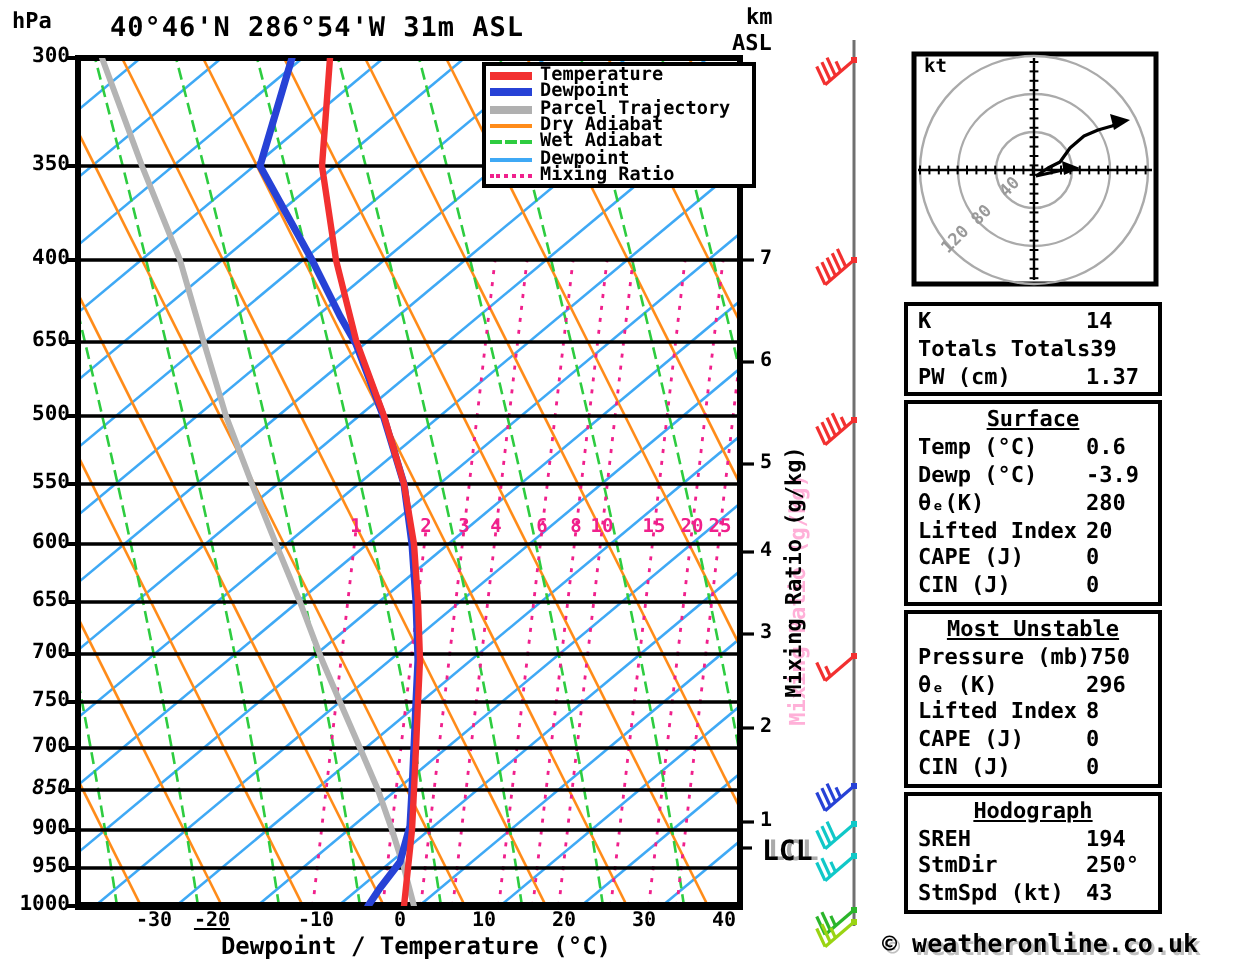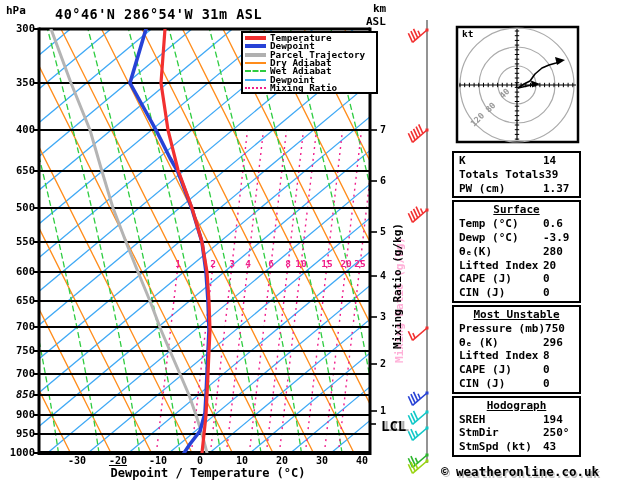--- a/index.html
+++ b/index.html
@@ -414,21 +414,21 @@
     <div class="abs plabel" style="left: 1px; top: 265px;">600</div>
     <div class="abs plabel" style="left: 1px; top: 294px;">650</div>
     <div class="abs plabel" style="left: 1px; top: 320px;">700</div>
     <div class="abs plabel" style="left: 1px; top: 344px;">750</div>
     <div class="abs plabel" style="left: 1px; top: 367px;">700</div>
     <div class="abs plabel" style="left: 1px; top: 388px; font-style: italic;">850</div>
     <div class="abs plabel" style="left: 1px; top: 408px;">900</div>
     <div class="abs plabel" style="left: 1px; top: 427px;">950</div>
     <div class="abs plabel" style="left: 1px; top: 446px;">1000</div>
     <div class="abs tlabel" style="left: 60px; top: 455px;">-30</div>
-    <div class="abs tlabel" style="left: 101px; top: 455px; text-decoration: underline;">-20</div>
+    <div class="abs tlabel" style="left: 89px; top: 455px; text-decoration: underline;">-20</div>
     <div class="abs tlabel" style="left: 141px; top: 455px;">-10</div>
     <div class="abs tlabel" style="left: 183px; top: 455px;">0</div>
     <div class="abs tlabel" style="left: 225px; top: 455px;">10</div>
     <div class="abs tlabel" style="left: 265px; top: 455px;">20</div>
     <div class="abs tlabel" style="left: 305px; top: 455px;">30</div>
     <div class="abs tlabel" style="left: 345px; top: 455px;">40</div>
     <div class="abs klabel" style="left: 380px; top: 123.5px;">7</div>
     <div class="abs klabel" style="left: 380px; top: 174.5px;">6</div>
     <div class="abs klabel" style="left: 380px; top: 225.5px;">5</div>
     <div class="abs klabel" style="left: 380px; top: 269.5px;">4</div>

